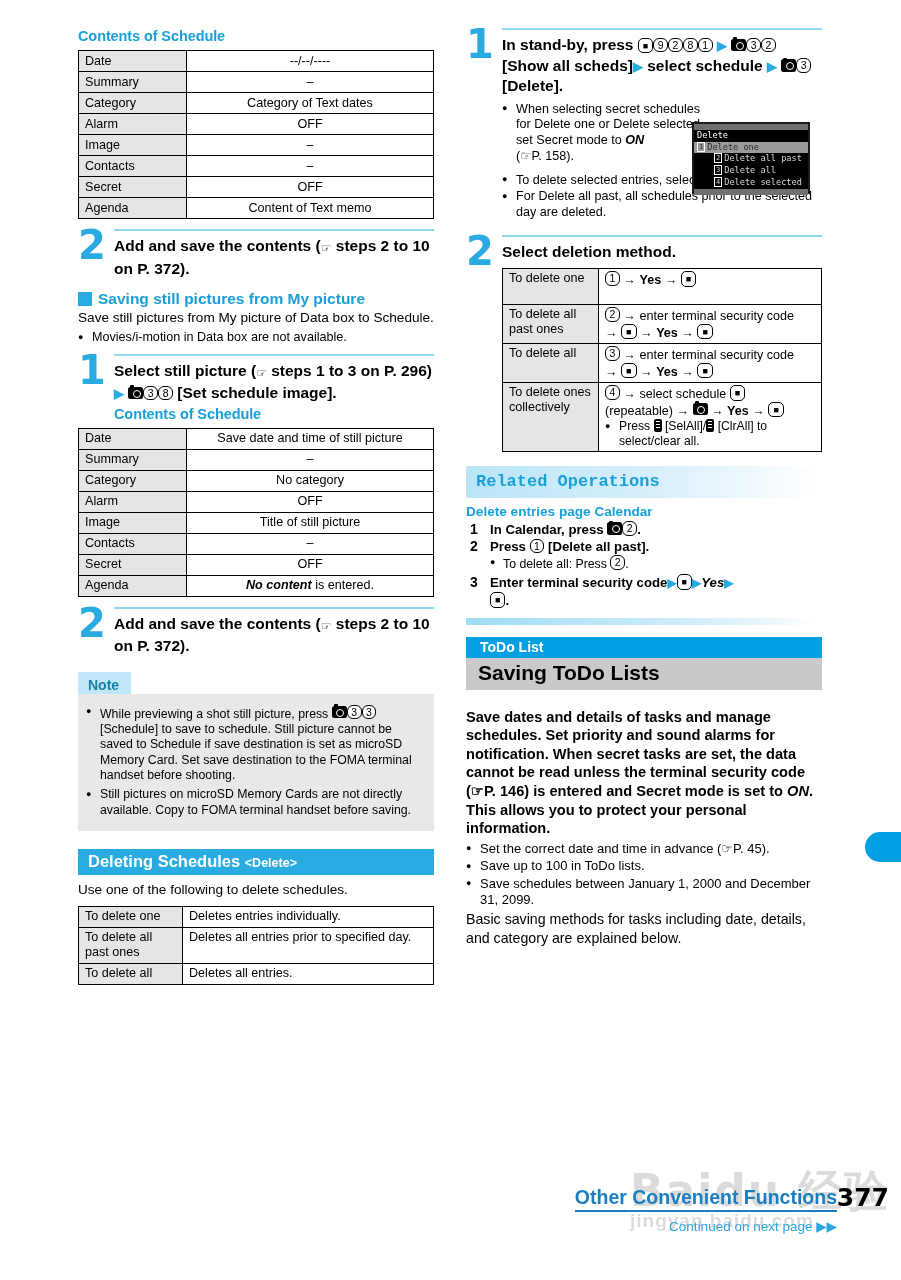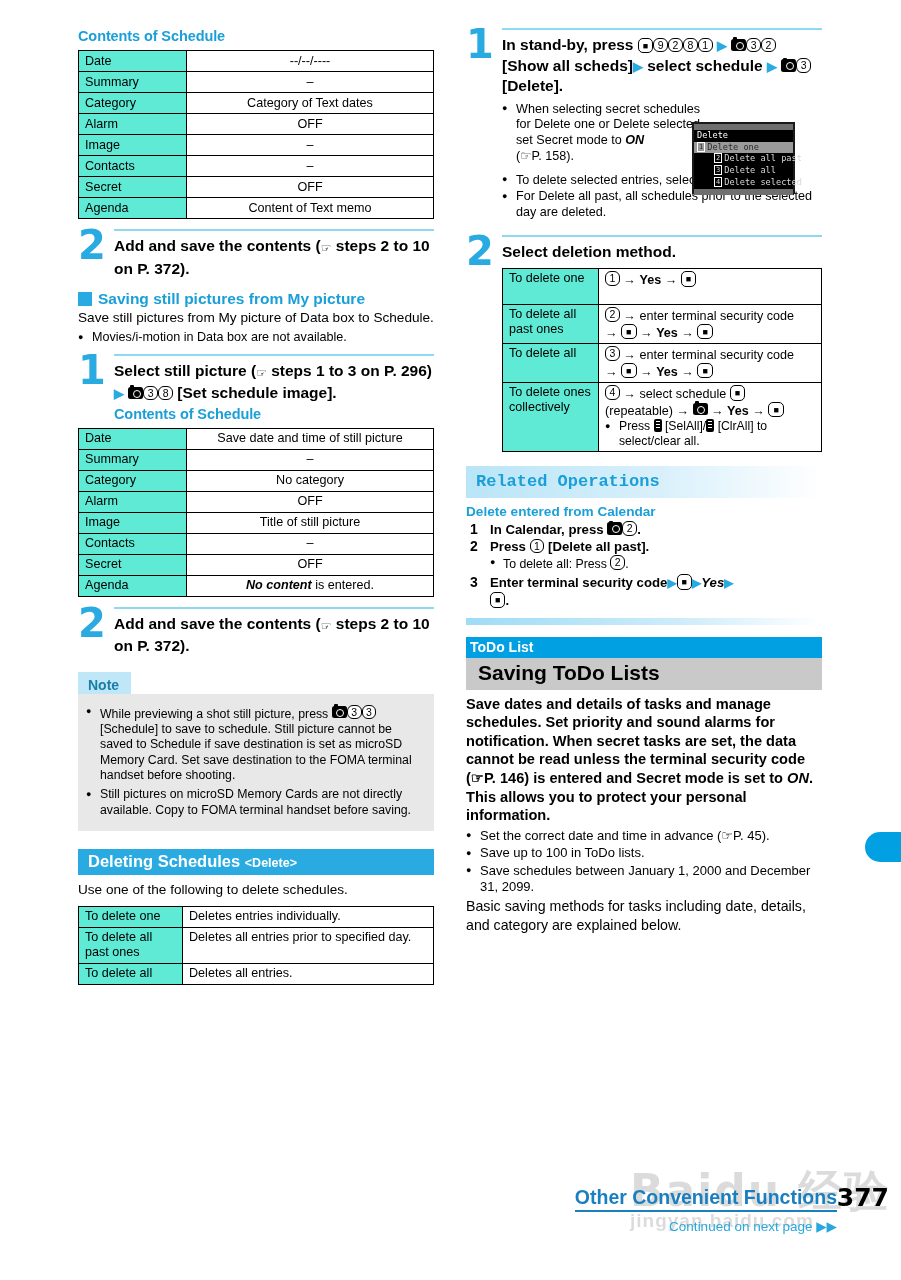--- a/index.html
+++ b/index.html
@@ -39,21 +39,21 @@
   
   table.tbl {
     border-collapse: collapse; width:100%;
     border: 1.6px solid #000; font-size:12.6px;
   }
   table.tbl td {
     border: 1px solid #000; padding: 2.5px 6px; line-height:15px;
     vertical-align: top;
   }
   table.tbl td.k {
-    background:#5eead4; width:108px; white-space:normal;
+    background:#e5e5e5; width:108px; white-space:normal;
   }
   table.tbl td.v { text-align:center; }
   table.tbl td.vl { text-align:left; }
 
   
   .step { position:relative; padding-left:36px; margin-top:10px; }
   .step .num {
     position:absolute; left:0; top:-4px;
     font-family:"DejaVu Sans", sans-serif;
     font-weight:bold; font-size:40px; line-height:40px;
@@ -154,34 +154,34 @@
   }
   ol.rel-list ul.bl > li { font-weight:normal; font-size:12.3px; padding-left:13px; }
   .rel-foot {
     height:7px; margin-top:9px;
     background: linear-gradient(to right, #9fdcf5 0%, #cdecfa 60%, #ffffff 100%);
   }
 
   
   .todo-tag {
     background:#00a0e3; color:#fff; font-weight:bold; font-size:14px;
-    padding:2px 10px 3px 4px;
+    padding:2px 10px 3px 14px;
   }
   .todo-title {
     background:#c9c9c9; color:#000; font-weight:bold; font-size:21px;
     padding:3px 12px 5px 12px;
   }
   .todo-lead {
-    font-weight:bold; font-size:14.6px; line-height:18.6px; margin-top:5px;
+    font-weight:bold; font-size:14.6px; line-height:18.6px; margin-top:18px;
   }
   .todo-tail { font-size:14.2px; line-height:18.2px; margin-top:2px; }
 
   
   .shot {
-    position:absolute; width:103px; height:72px; background:#111;
+    position:absolute; width:118px; height:72px; background:#111;
     border:2px solid #1a1a1a;
     font-family:"DejaVu Sans Mono", monospace; color:#fff;
   }
   .shot .sline { font-size:8.6px; line-height:11.7px; padding-left:3px; white-space:nowrap; }
   .shot .sl-title { background:#000; color:#fff; }
   .shot .sl-hi { background:#9a9a9a; color:#2a2a2a; }
   .shot .sl-n { background:#000; color:#d8d8d8;padding-left:20px; }
   .shot .topbar { height:6px; background:#6f6f6f; }
   .shot .botbar { height:6px; background:#6f6f6f; }
   .shot .idx {
@@ -442,21 +442,21 @@
               </li>
             </ul>
           </td>
         </tr>
       </tbody>
         </table>
     </div>
 
     <div class="rel-box">
       <div class="rel-head">Related Operations</div>
-      <div class="rel-title">Delete entered from Calendar</div>
+      <div class="rel-title">Delete entries page Calendar</div>
       <ol class="rel-list">
         <li>
           <span class="rn">1</span>
           In Calendar, press <span class="cam"></span><span class="key">2</span>.
         </li>
         <li>
           <span class="rn">2</span>
           Press <span class="key">1</span> [Delete all past].
           <ul class="bl" style="margin-top:0;">
             <li>To delete all: Press <span class="key">2</span>.</li>

